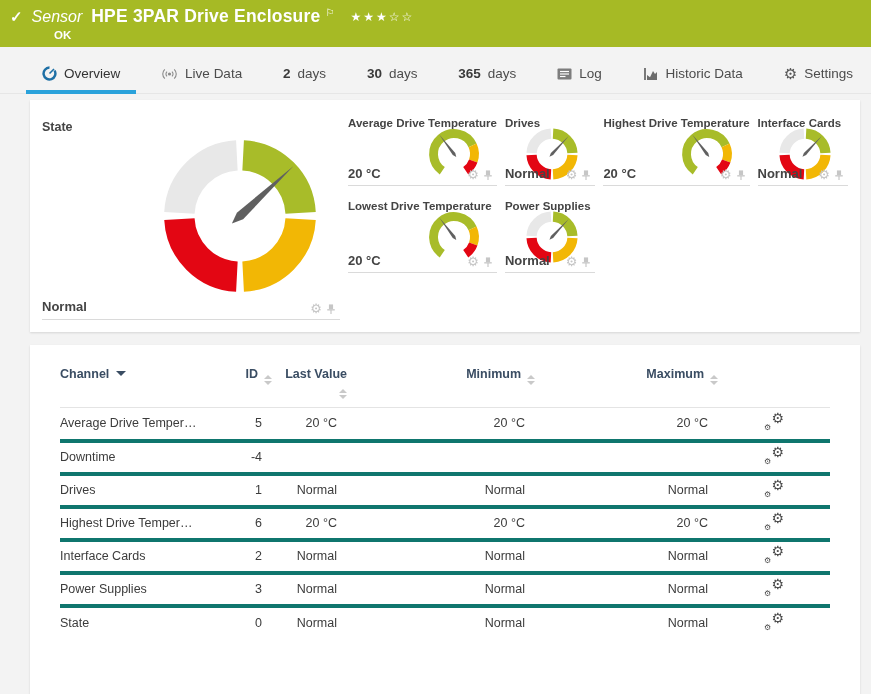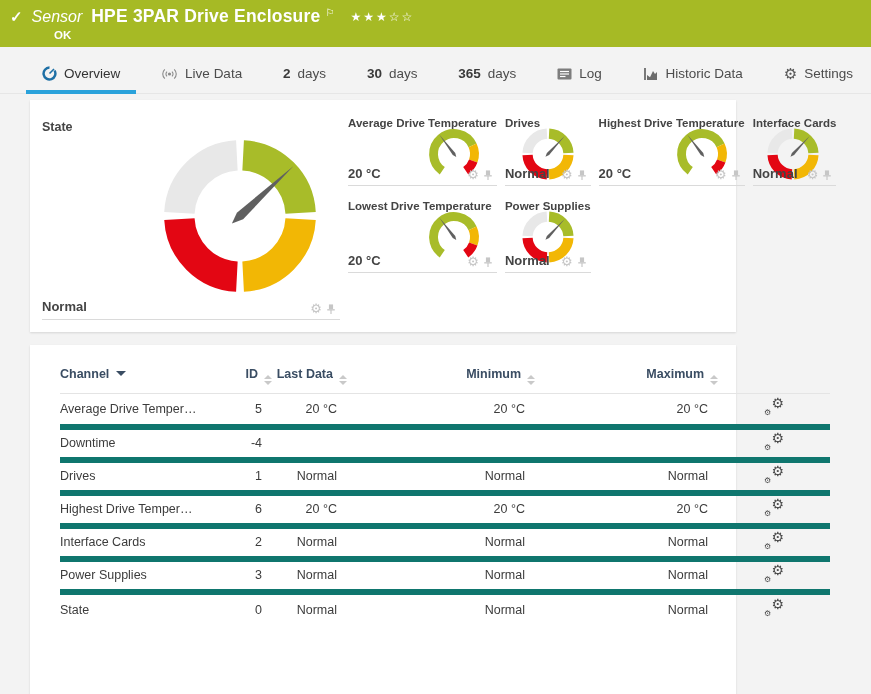--- a/index.html
+++ b/index.html
@@ -49,21 +49,21 @@
   }
   .tab.active { border-bottom-color: #2aa2db; color: #333; }
   .tab .num { font-weight: bold; color: #3a3a3a; }
   .tab .icon { display: inline-flex; align-items: center; }
   .tab .gear-glyph { font-size: 15px; color: #555; line-height: 1; }
 
   
   .main { padding: 6px 11px 0 30px; }
   .panel {
     background: #fff;
-    width: 706px;
+    width: 830px;
     box-shadow: 0 1px 2px rgba(0,0,0,.12);
   }
   .panel.gauges { height: 232px; padding: 12px; display: flex; margin-bottom: 13px; }
   .panel.table-panel { min-height: 400px; padding: 22px 30px 0 30px; }
 
   
   .big-cell {
     width: 298px; min-width: 298px;
     position: relative;
     border-bottom: 1px solid #dadada;
@@ -98,21 +98,21 @@
     color: #3a4d63; font-size: 12.5px; font-weight: bold;
     text-align: right; vertical-align: top;
     padding: 0 0 8px 0; cursor: pointer;
   }
   th.col-channel { text-align: left; }
   th .th-inner { display: inline; }
   td {
     font-size: 12.5px; color: #3c3c3c;
     height: 33px; text-align: right;
     padding: 0 10px 0 0;
-    border-top: 6px solid #0f766e;
+    border-top: 4px solid #0f766e;
   }
   td.col-channel { text-align: left; padding: 0; white-space: nowrap; overflow: hidden; }
   td.col-icon { text-align: center; padding: 0; }
   tr.data-row:first-child td { border-top: 1px solid #e4e4e4; }
 
   .sort-dual { display: inline-flex; flex-direction: column; margin-left: 6px; vertical-align: -1px; }
   .sort-dual .up { width: 0; height: 0; border-left: 4px solid transparent; border-right: 4px solid transparent; border-bottom: 4px solid #c9c9c9; margin-bottom: 2px; }
   .sort-dual .down { width: 0; height: 0; border-left: 4px solid transparent; border-right: 4px solid transparent; border-top: 4px solid #c9c9c9; }
   .sort-active { display: inline-block; width: 0; height: 0; border-left: 5px solid transparent; border-right: 5px solid transparent; border-top: 5px solid #3a4d63; margin-left: 7px; vertical-align: 2px; }
 
@@ -340,21 +340,21 @@
           <col style="width:183px">
           <col style="width:112px">
       </colgroup>
       <thead>
           <tr id="table-head-row">
             <th class="col-channel"><span class="th-inner">Channel</span><span class="sort-active"></span></th>
             <th class=""><span class="th-inner">ID</span><span class="sort-dual">
                 <span class="up"></span>
                 <span class="down"></span>
               </span></th>
-            <th class=""><span class="th-inner">Last Data</span><span class="sort-dual">
+            <th class=""><span class="th-inner">Last Value</span><span class="sort-dual">
                 <span class="up"></span>
                 <span class="down"></span>
               </span></th>
             <th class=""><span class="th-inner">Minimum</span><span class="sort-dual">
                 <span class="up"></span>
                 <span class="down"></span>
               </span></th>
             <th class=""><span class="th-inner">Maximum</span><span class="sort-dual">
                 <span class="up"></span>
                 <span class="down"></span>

